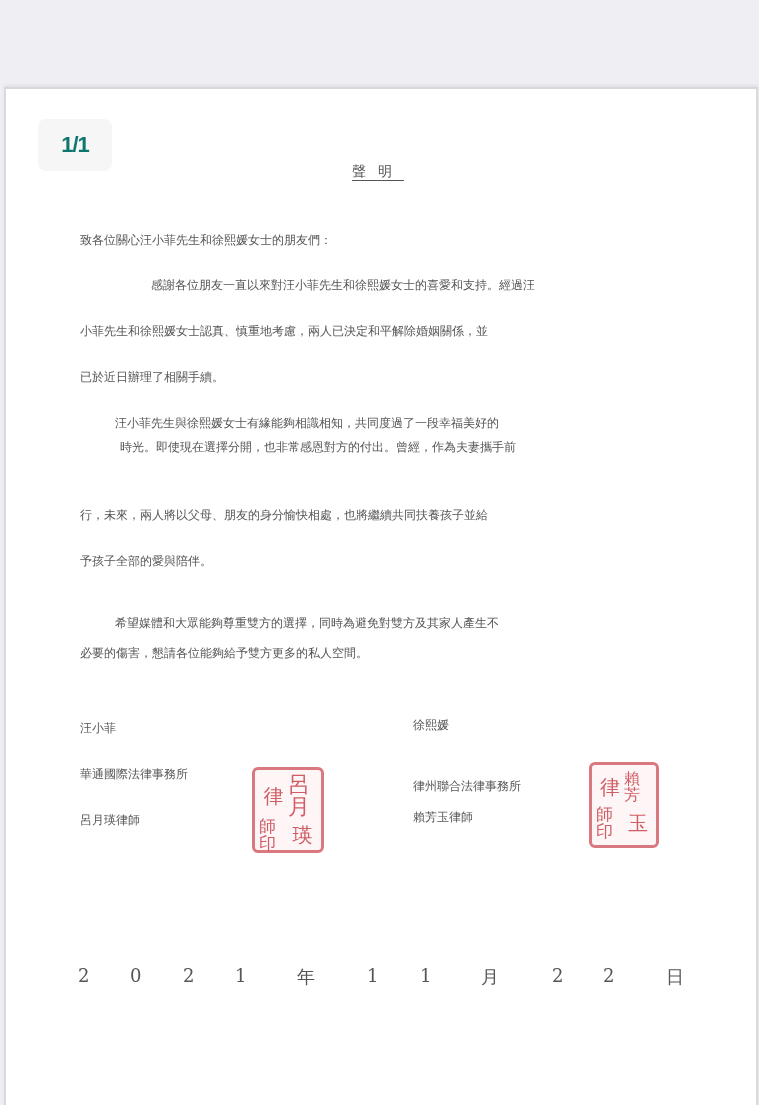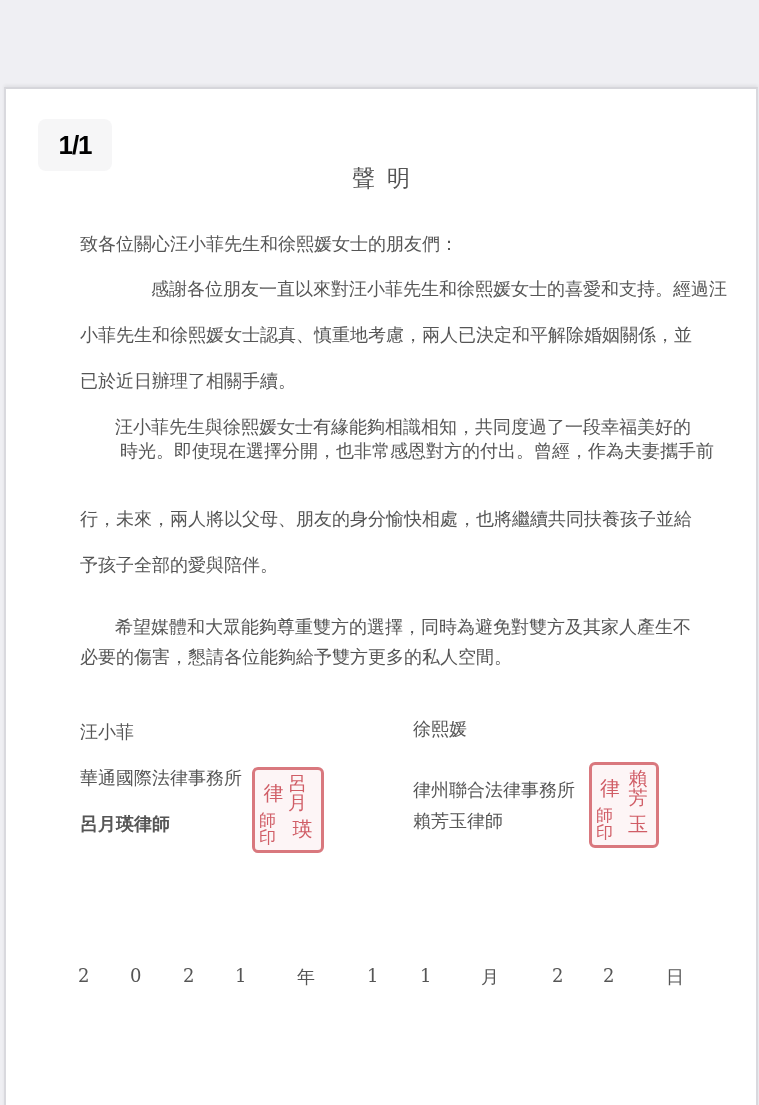--- a/index.html
+++ b/index.html
@@ -14,26 +14,26 @@
     background:#ffffff;
     border-left:2px solid #d9d9de; border-right:2px solid #d9d9de;
     border-top:2px solid #d6d6db;
     box-shadow:0 -2px 3px rgba(0,0,0,0.06);
   }
   .page-indicator {
     position:absolute; left:38px; top:119px; width:74px; height:52px;
     background:#f6f6f7; border-radius:8px;
     display:flex; align-items:center; justify-content:center;
     font-family:"Liberation Sans","DejaVu Sans",sans-serif;
-    font-weight:bold; font-size:26px; color:#000000; letter-spacing:-1px;
+    font-weight:bold; font-size:22px; color:#0f766e; letter-spacing:-1px;
   }
-  .txt { position:absolute; color:#555; font-size:18px; white-space:nowrap; }
+  .txt { position:absolute; color:#555; font-size:12px; white-space:nowrap; }
   .title {
-    position:absolute; left:352px; top:163px; font-size:23px; color:#555;
-    text-underline-offset:4px; letter-spacing:12px;
+    position:absolute; left:352px; top:163px; font-size:14px; color:#555;
+    text-decoration:underline; text-underline-offset:4px; letter-spacing:12px;
   }
   .seal {
     position:absolute; border:3px solid #d9787e; border-radius:6px;
     background:rgba(240,190,195,0.15);
     display:grid; grid-template-columns:1fr 1fr; grid-template-rows:1fr 1fr;
     color:#d05d66; font-size:28px; line-height:1; box-sizing:border-box;
     padding:4px;
   }
   .seal span { display:flex; align-items:center; justify-content:center; font-weight:normal; }
   .date-char { position:absolute; top:965px; color:#555; font-size:18px; }
@@ -56,34 +56,34 @@
 <div class="txt" style="left:115px; top:415px;">汪小菲先生與徐熙媛女士有緣能夠相識相知，共同度過了一段幸福美好的</div>
 <div class="txt" style="left:80px; top:439px;margin-left:40px;">時光。即使現在選擇分開，也非常感恩對方的付出。曾經，作為夫妻攜手前</div>
 <div class="txt" style="left:80px; top:507px;">行，未來，兩人將以父母、朋友的身分愉快相處，也將繼續共同扶養孩子並給</div>
 <div class="txt" style="left:80px; top:553px;">予孩子全部的愛與陪伴。</div>
 
 <div class="txt" style="left:115px; top:615px;">希望媒體和大眾能夠尊重雙方的選擇，同時為避免對雙方及其家人產生不</div>
 <div class="txt" style="left:80px; top:645px;text-align:right;">必要的傷害，懇請各位能夠給予雙方更多的私人空間。</div>
 
 <div class="txt" style="left:80px; top:720px;">汪小菲</div>
 <div class="txt" style="left:80px; top:766px;">華通國際法律事務所</div>
-<div class="txt" style="left:80px; top:812px;font-weight:bold;">呂月瑛律師</div>
+<div class="txt" style="left:80px; top:812px;">呂月瑛律師</div>
 <div class="seal" style="left:252px; top:767px; width:72px; height:86px;">
   <span style="font-size:20px;">律</span>
-  <span style="font-size:19px;">呂月</span>
+  <span style="font-size:22px;">呂月</span>
   <span style="font-size:17px;">師印</span>
   <span style="font-size:20px;">瑛</span>
 </div>
 
 <div class="txt" style="left:413px; top:717px;">徐熙媛</div>
 <div class="txt" style="left:413px; top:778px;">律州聯合法律事務所</div>
 <div class="txt" style="left:413px; top:809px;">賴芳玉律師</div>
 <div class="seal" style="left:589px; top:762px; width:70px; height:86px;">
   <span style="font-size:20px;">律</span>
-  <span style="font-size:19px;text-align:center;">賴芳</span>
+  <span style="font-size:16px;">賴芳</span>
   <span style="font-size:17px;">師印</span>
   <span style="font-size:20px;">玉</span>
 </div>
 
 <span class="date-char" style="left:78px;">2</span>
 <span class="date-char" style="left:130px;">0</span>
 <span class="date-char" style="left:183px;">2</span>
 <span class="date-char" style="left:235px;">1</span>
 <span class="date-char" style="left:297px;">年</span>
 <span class="date-char" style="left:367px;">1</span>

